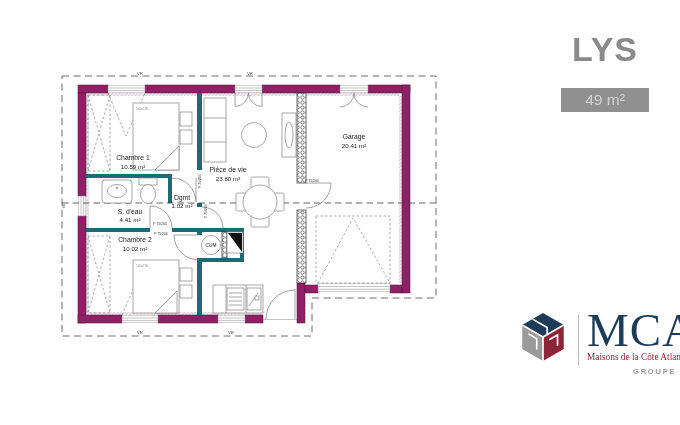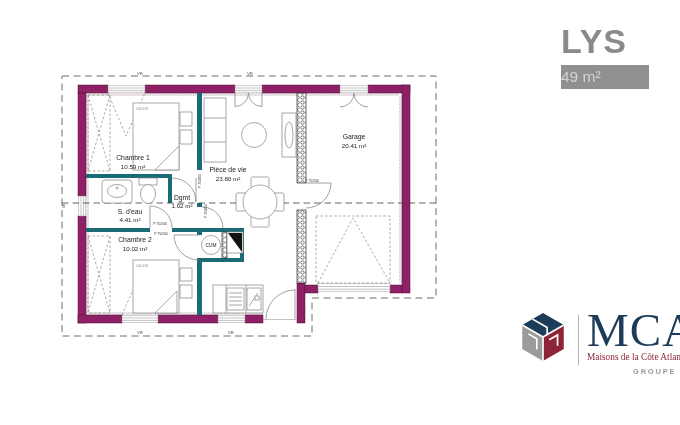--- a/index.html
+++ b/index.html
@@ -22,23 +22,23 @@
   .plus{stroke:#333;stroke-width:.8;}
   text{font-family:"Liberation Sans",sans-serif;fill:#1c1c1c;}
   .room-name{font-size:6.8px;}
   .room-area{font-size:6.2px;}
   .tiny{font-size:3.4px;fill:#333;}
   .vr{font-size:4.2px;fill:#555;}
   .cum{font-size:4.8px;fill:#222;}
   .bedtag{font-size:3.2px;fill:#8a8a8a;}
   .mid{text-anchor:middle;}
   
-  .header{position:absolute;top:24px;left:561px;width:88px;text-align:left;}
+  .header{position:absolute;top:32px;left:561px;width:88px;text-align:center;}
   .title{font-size:34px;font-weight:bold;color:var(--title,#8a8a8a);letter-spacing:1px;line-height:1;}
-  .badge{margin-top:7px;background:var(--badge-bg,#909090);color:var(--badge-text,#d2d2d2);
+  .badge{margin-top:22px;background:var(--badge-bg,#909090);color:var(--badge-text,#d2d2d2);
          font-size:15.5px;padding:3px 0;}
   
   .brand{position:absolute;left:516px;top:310px;display:flex;align-items:flex-start;gap:8px;width:220px;}
   .brand-sep{width:1px;background:#b5b5b5;height:50px;margin-top:5px;flex:0 0 1px;}
   .brand-text{display:flex;flex-direction:column;}
   .brand-initials{font-family:"Liberation Serif",serif;font-size:47px;line-height:.88;
                   color:var(--logo-navy,#1d3c59);letter-spacing:1px;white-space:nowrap;}
   .brand-tagline{font-family:"Liberation Serif",serif;font-size:9.3px;color:var(--logo-red,#8e2438);
                  white-space:nowrap;margin-top:1px;}
   .brand-group{font-size:7.5px;font-weight:bold;color:var(--logo-gray,#9b9b9b);

